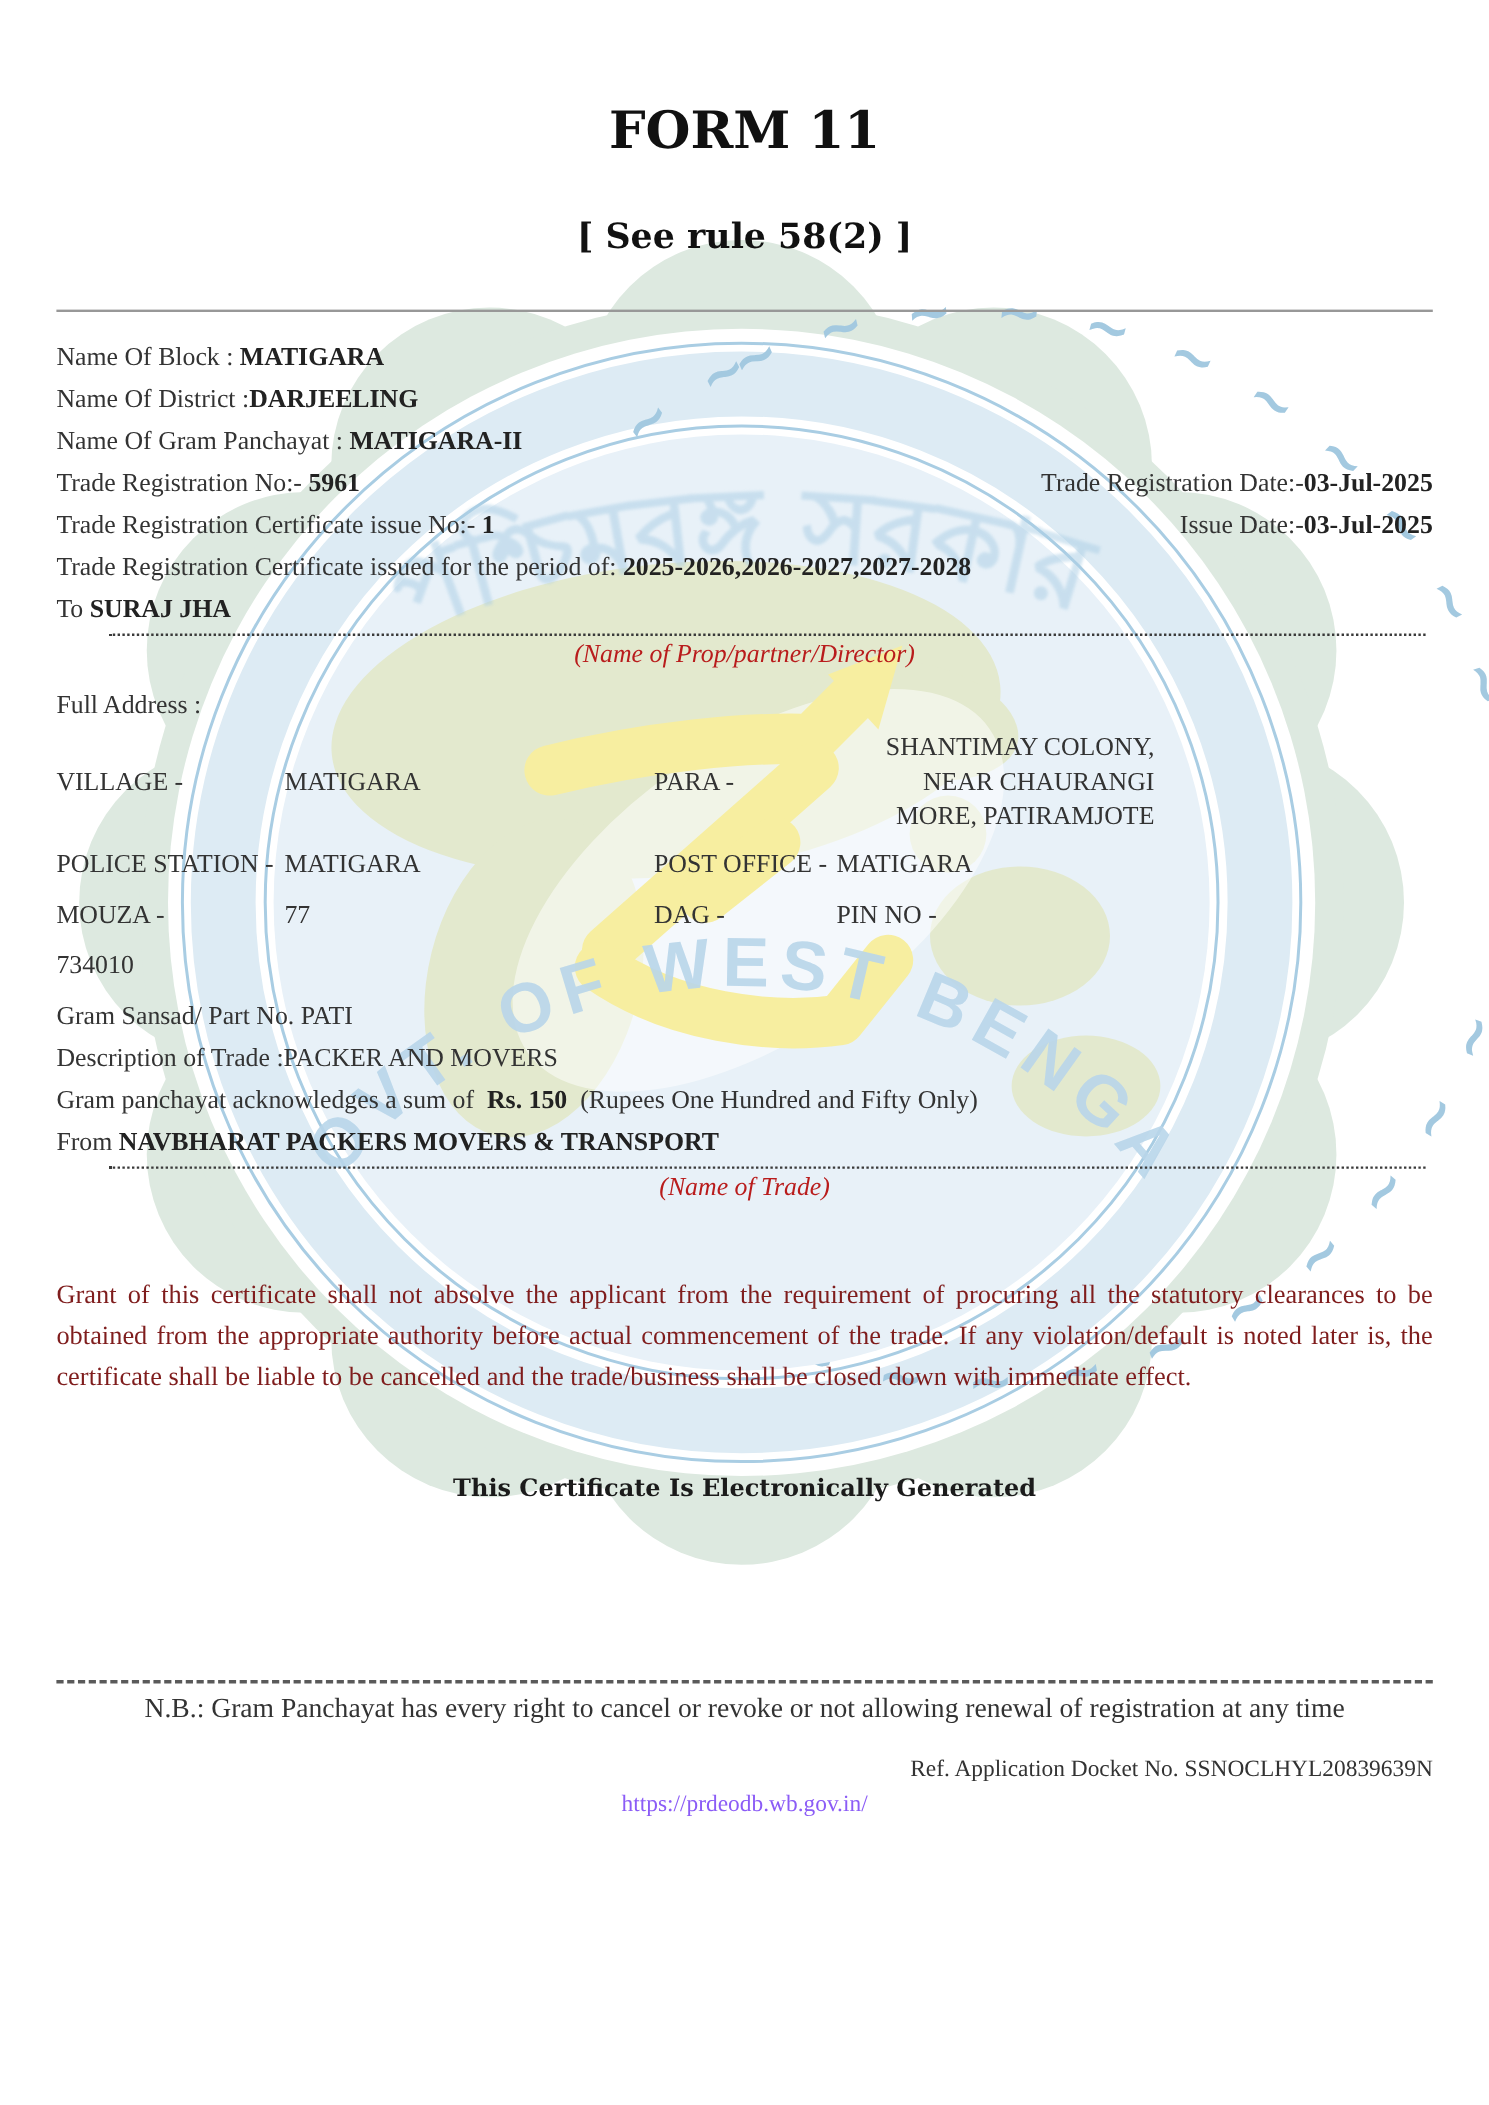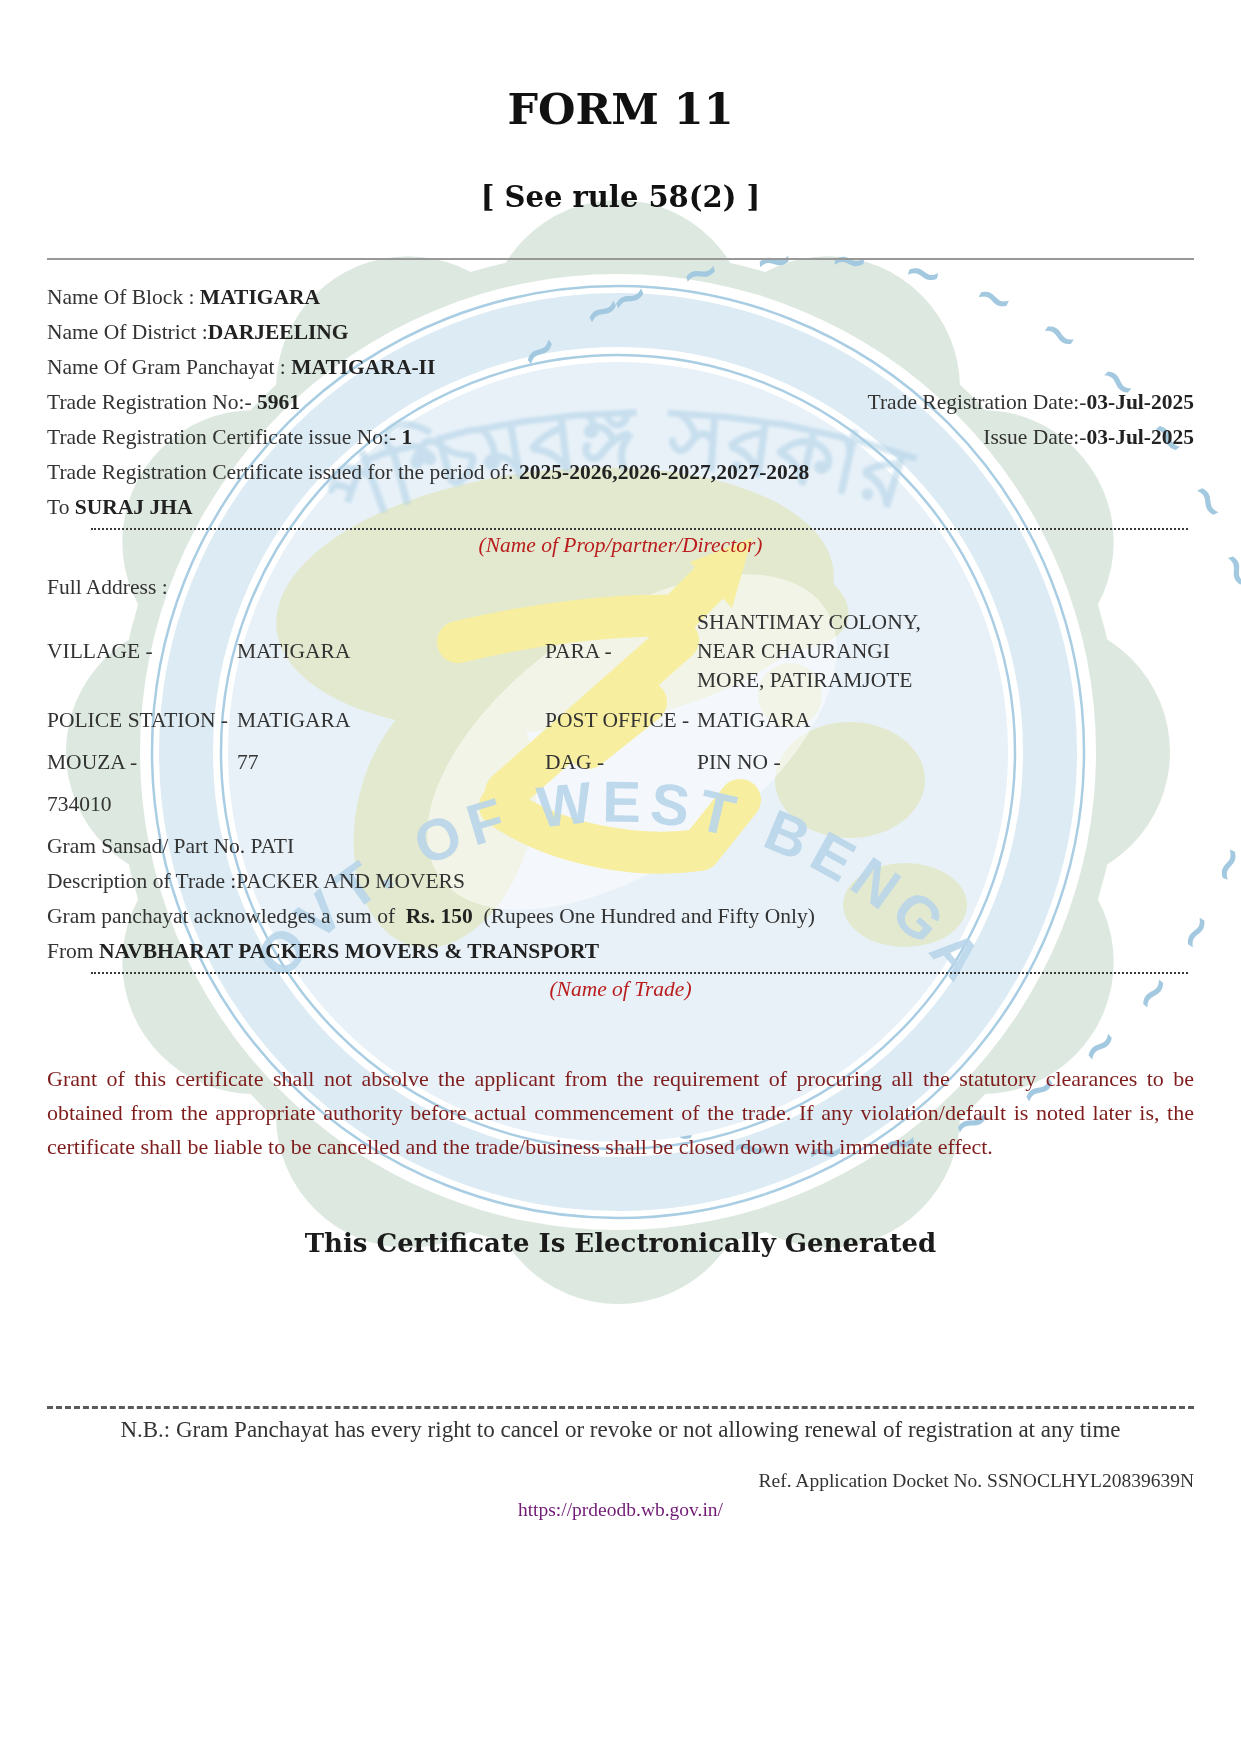--- a/index.html
+++ b/index.html
@@ -26,32 +26,32 @@
   .caption{text-align:center;font-size:21.5px;line-height:30px;color:#b91c1c;font-style:italic;}
   .full-address{margin-top:12px;font-size:21.5px;line-height:30px;}
   .addr-grid{
     margin-top:6px;font-size:21.5px;
     display:grid;
     grid-template-columns:190px 308px 152px 1fr;
     row-gap:9px;
     align-items:center;
   }
   .addr-grid > div{line-height:29px;min-height:33px;display:flex;align-items:center;}
-  .addr-multiline{max-width:265px;}
+  .addr-multiline{max-width:265px;text-align:right;}
   .after-addr{margin-top:8px;font-size:21.5px;}
   .para{
     margin-top:58px;
     font-size:22px;line-height:34px;
     text-align:justify;color:#7f1d1d;
   }
-  .egen{margin-top:64px;text-align:center;font-size:26px;font-weight:bold;color:#1b1b1b;font-family:"DejaVu Serif","Liberation Serif",serif;}
+  .egen{margin-top:64px;text-align:center;font-size:20px;font-weight:bold;color:#1b1b1b;font-family:"DejaVu Serif","Liberation Serif",serif;}
   .footer-sep{margin-top:148px;border:none;border-top:3px dashed #5a5a5a;height:0;}
   .nb{margin-top:5px;text-align:center;font-size:23px;color:#333;}
   .refline{margin-top:27px;text-align:right;font-size:19.5px;color:#333;}
-  .urlline{margin-top:7px;text-align:center;font-size:19.5px;color:#701a75;}
+  .urlline{margin-top:7px;text-align:center;font-size:19.5px;color:#8b5cf6;}
   .bn-arc{filter:blur(1.4px);}
 </style>
 </head>
 <body>
 
 <div class="page">
 
   <svg class="watermark" viewBox="0 0 1241 1754" xmlns="http://www.w3.org/2000/svg" aria-hidden="true">
     <defs>
       <clipPath id="globeClip">

